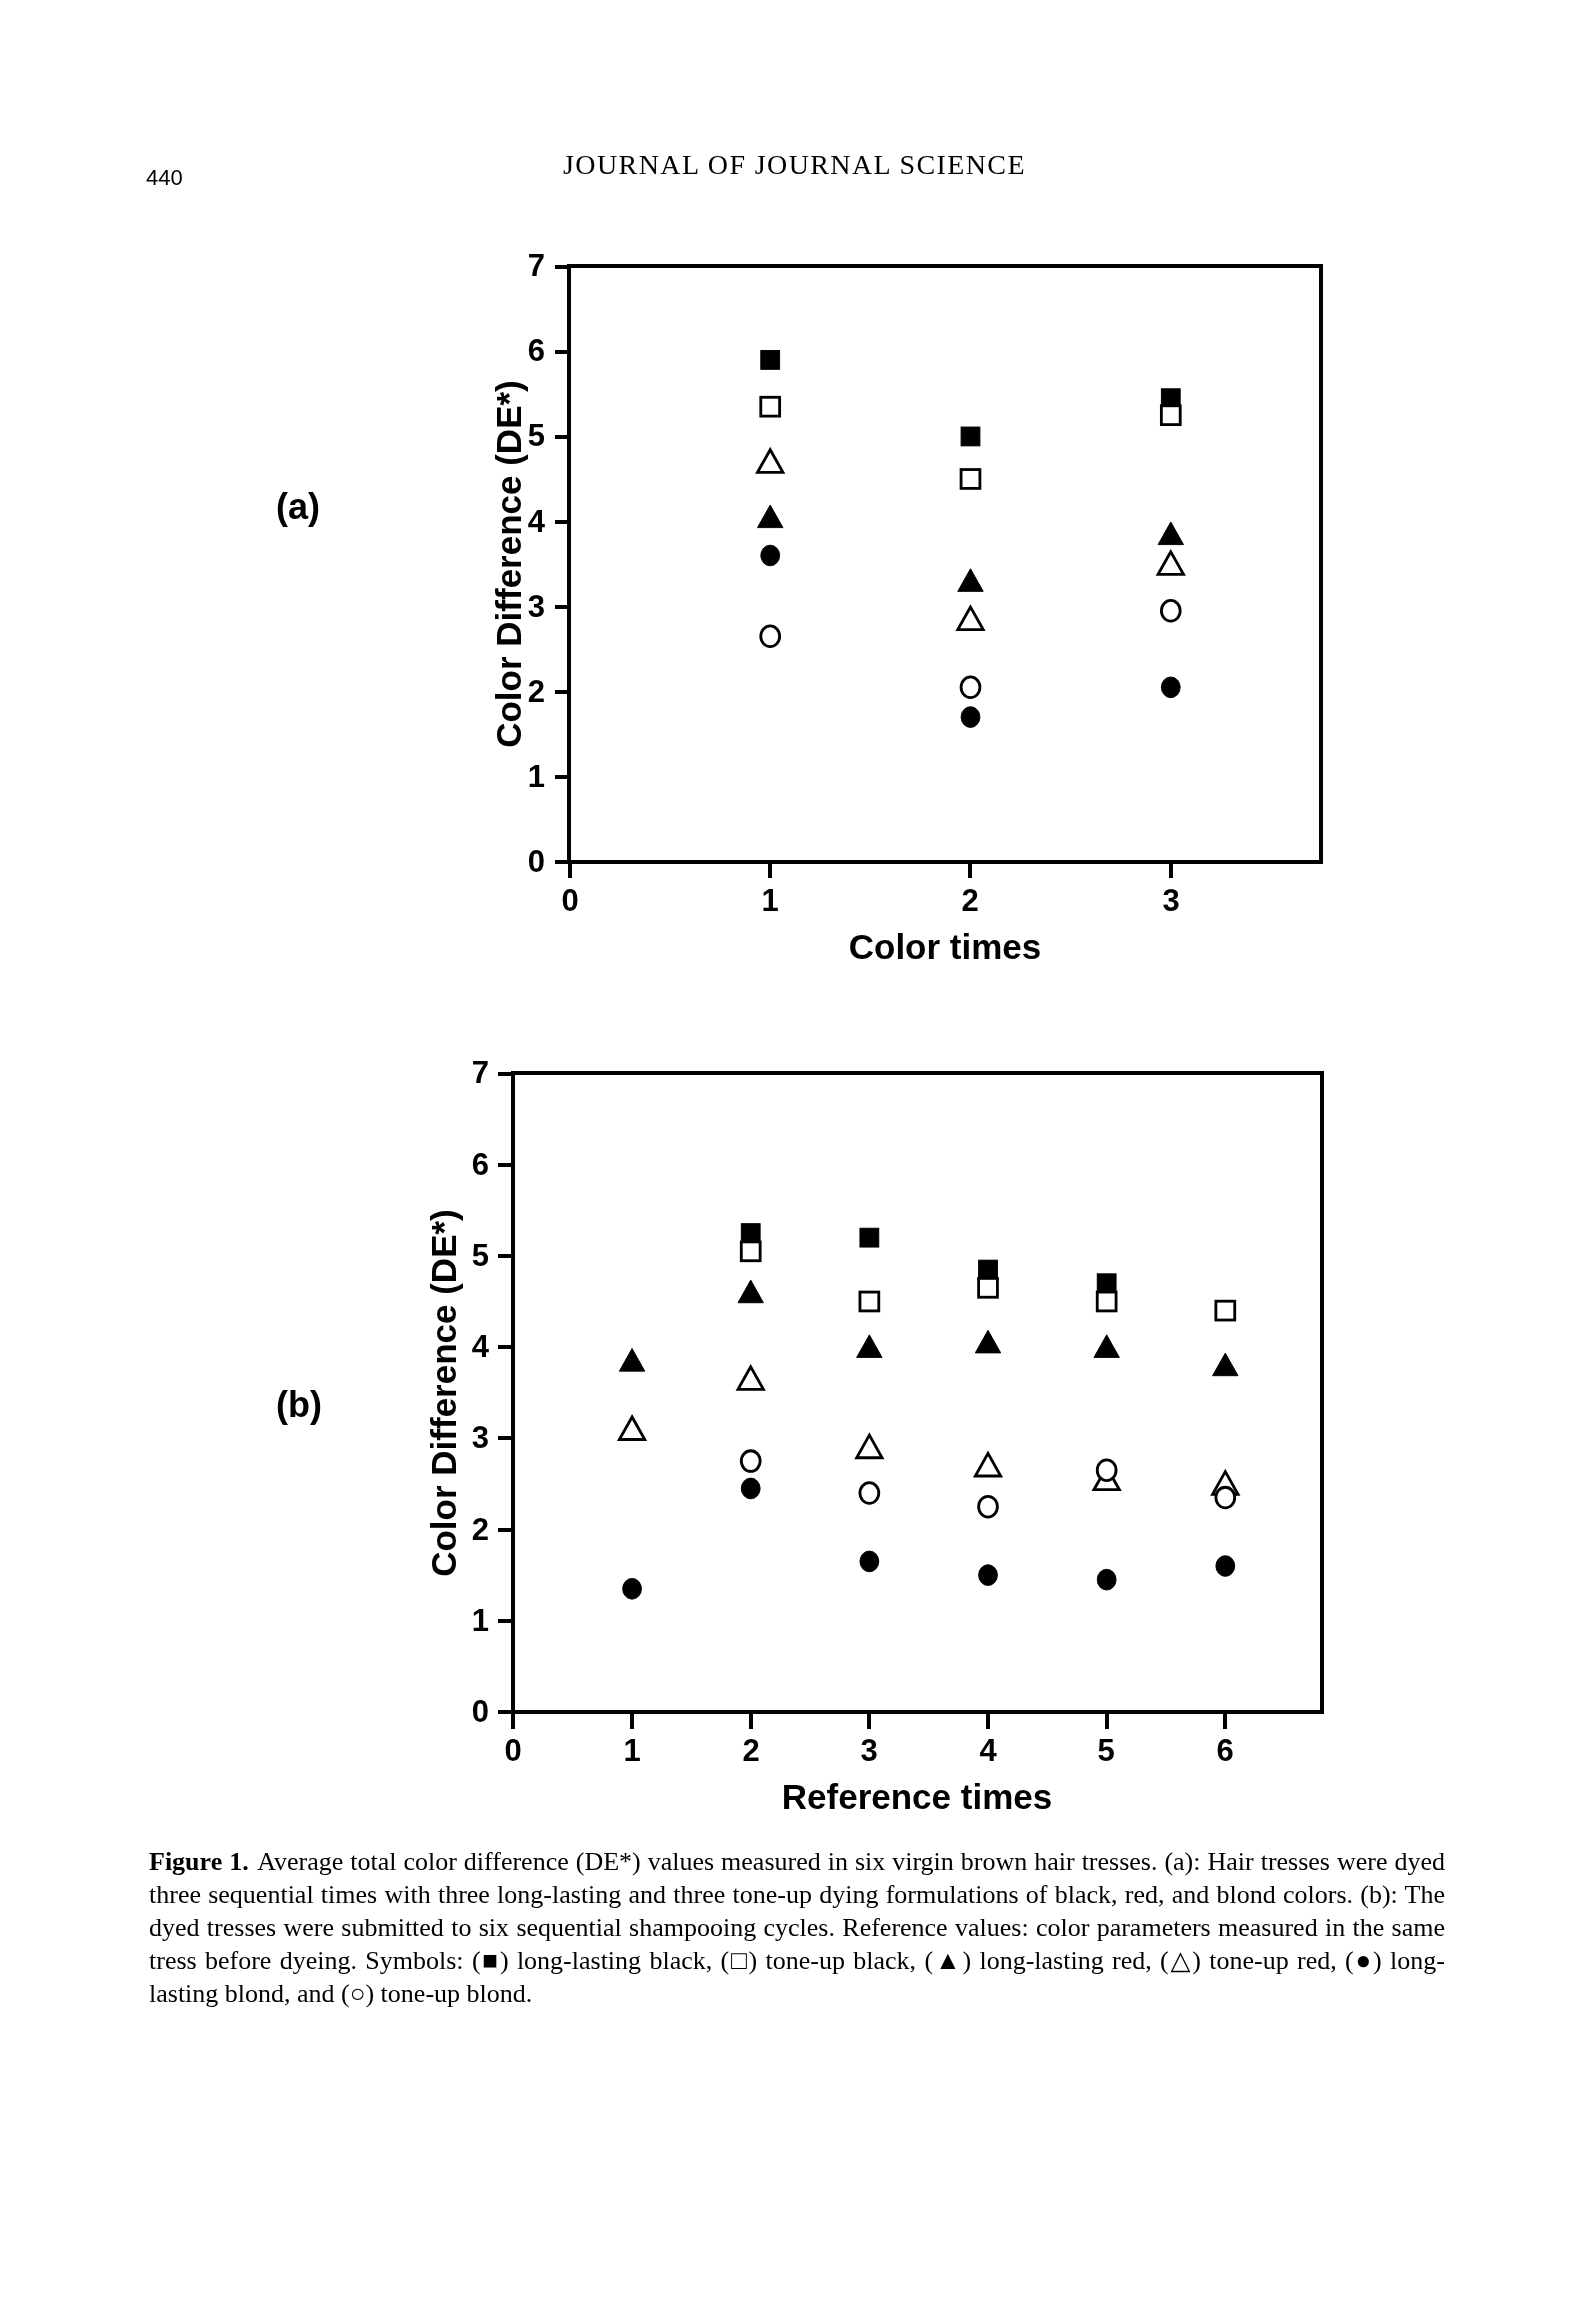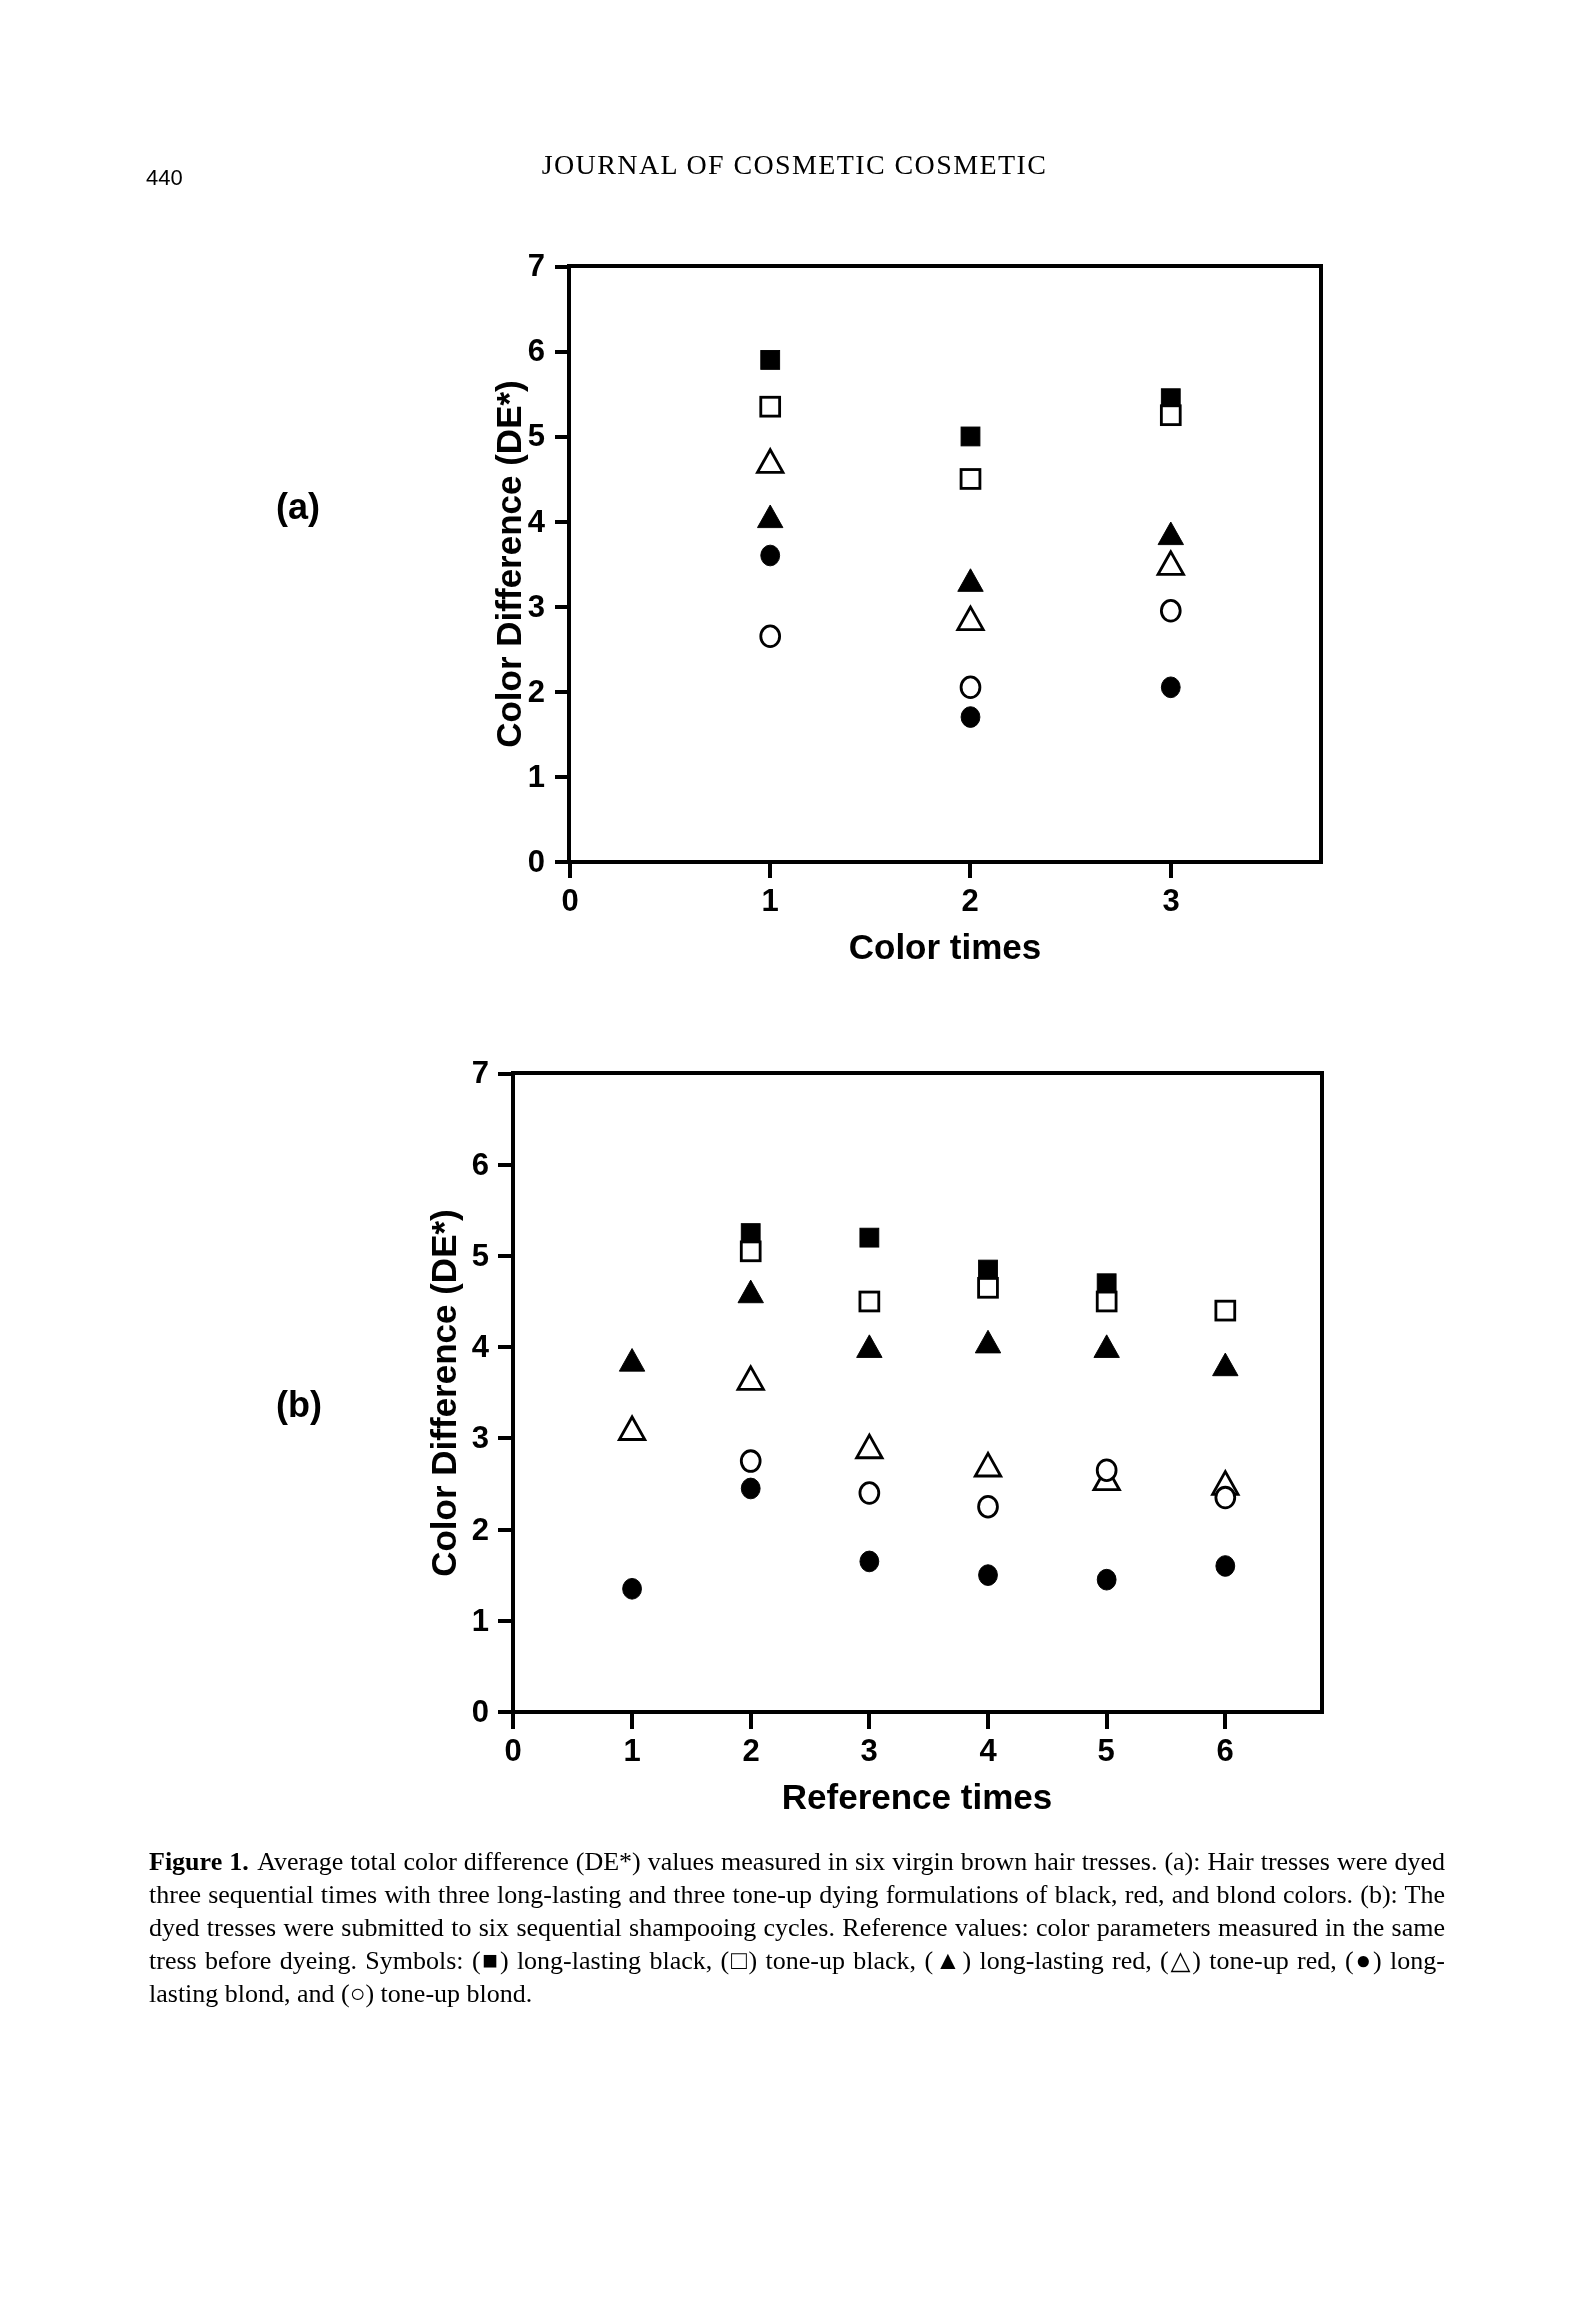--- a/index.html
+++ b/index.html
@@ -50,21 +50,21 @@
     font-family:"Liberation Serif", serif;font-size:26px;line-height:33px;
     text-align:justify;
   }
   .cap-label{font-weight:bold;margin-right:8.5px;}
   svg.overlay{position:absolute;left:0;top:0;}
 </style>
 </head>
 <body>
 
 <div class="pagenum">440</div>
-<div class="jtitle">JOURNAL OF COSMETIC COSMETIC</div>
+<div class="jtitle">JOURNAL OF JOURNAL SCIENCE</div>
 
 <div class="panel-label" style="left:298px;top:507px;">(a)</div>
 <div class="panel-label" style="left:299px;top:1405px;">(b)</div>
 
 <div class="vlabel" style="left:509px;top:564px;">Color Difference (DE*)</div>
 <div class="vlabel" style="left:444px;top:1393px;">Color Difference (DE*)</div>
 <div class="hlabel" style="left:945px;top:947px;">Color times</div>
 <div class="hlabel" style="left:917px;top:1797px;">Reference times</div>
 
 <div id="chart-layer">

